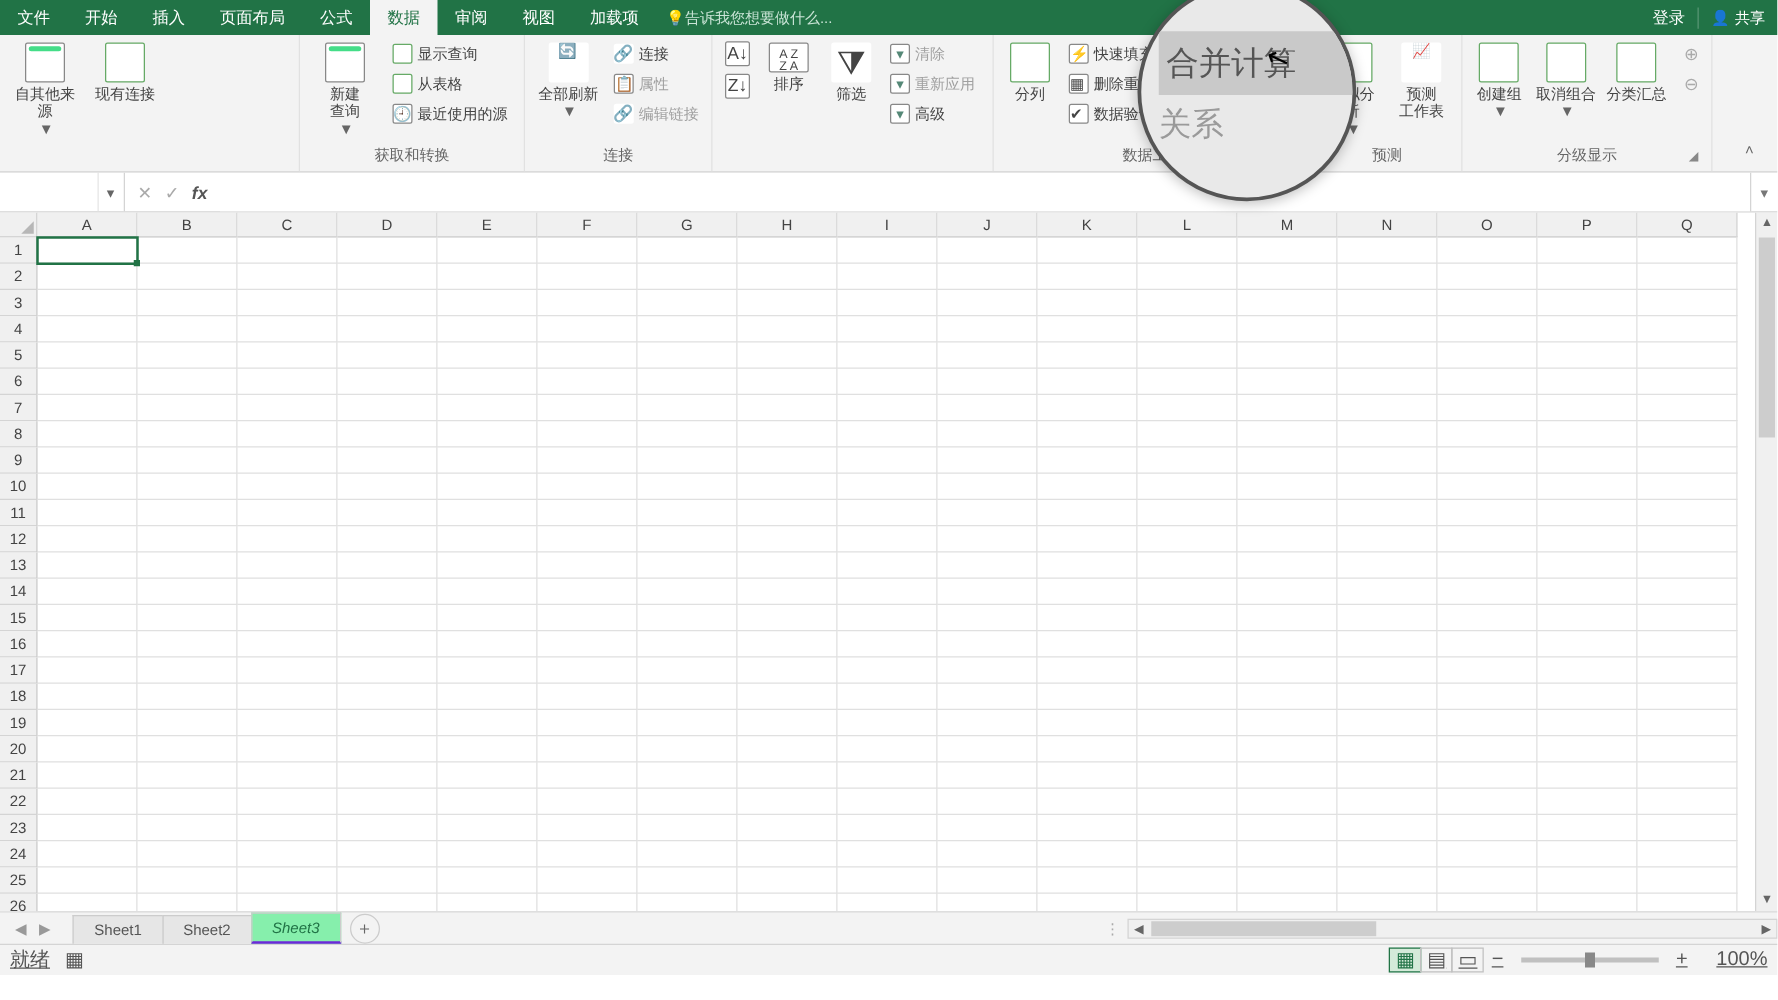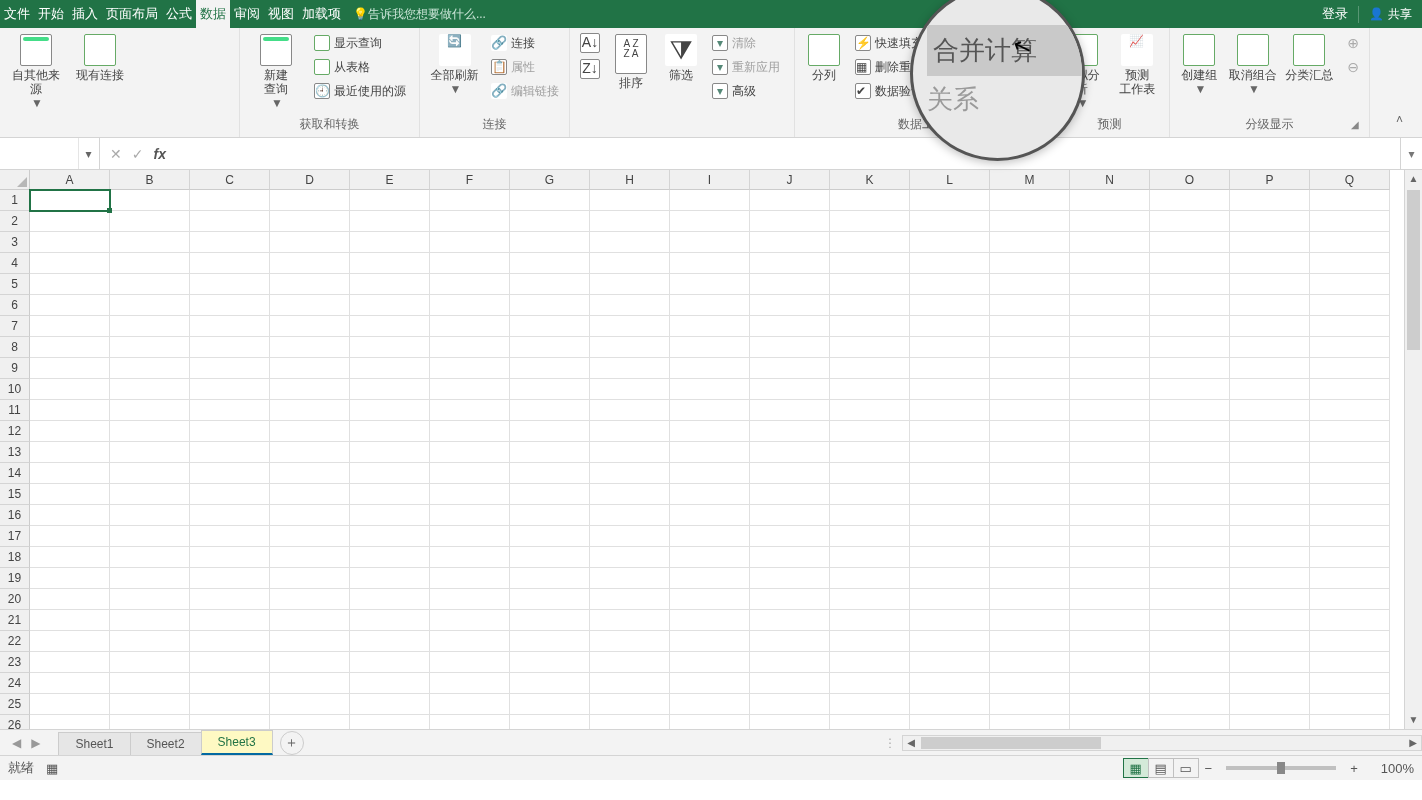--- a/index.html
+++ b/index.html
@@ -1,20 +1,20 @@
 <!DOCTYPE html>
 <html><head>
 <meta charset="utf-8">
 <style>
 * { margin:0; padding:0; box-sizing:border-box; font-family:"Microsoft YaHei","Segoe UI",sans-serif; }
 body { width:1422px; height:800px; overflow:hidden; background:#fff; font-size:12px; color:#444; position:relative; }
 
 
 .titlebar { height:28px; background:#217346; display:flex; align-items:center; color:#fff; }
-.titlebar .tab { padding:0 4px; height:28px; line-height:28px; cursor:pointer; font-size:13px; }
+.titlebar .tab { padding:0 14px; height:28px; line-height:28px; cursor:pointer; font-size:13px; }
 .titlebar .tab.active { background:#f3f3f3; color:#217346; }
 .titlebar .tell-me-wrap { display:flex; align-items:center; margin-left:8px; color:#c9e4d6; }
 .titlebar .spacer { flex:1; }
 .titlebar .right-btn { padding:0 10px; height:28px; line-height:28px; cursor:pointer; font-size:13px; }
 .titlebar .share-btn { display:flex; align-items:center; gap:4px; padding:0 10px; border-left:1px solid rgba(255,255,255,0.25); }
 
 
 .ribbon { height:110px; background:#f3f3f3; border-bottom:1px solid #d4d4d4; display:flex; position:relative; }
 .group { border-right:1px solid #e1e1e1; display:flex; flex-direction:column; justify-content:space-between; padding:4px 6px 0 6px; }
 .group .body { display:flex; align-items:flex-start; gap:4px; }
@@ -57,30 +57,30 @@
 .vscroll { position:absolute; right:0; top:0; width:18px; bottom:0; background:#f0f0f0; border-left:1px solid #d4d4d4; }
 .vscroll .thumb { position:absolute; top:20px; left:2px; right:2px; height:160px; background:#cdcdcd; }
 .vscroll .arrow { position:absolute; left:0; right:0; height:18px; text-align:center; line-height:18px; color:#666; font-size:10px; }
 
 
 .sheetbar { height:26px; background:#f3f3f3; display:flex; align-items:center; border-bottom:1px solid #d4d4d4; }
 .sheet-nav { display:flex; gap:2px; padding:0 8px; color:#999; }
 .sheet-nav span { cursor:pointer; font-size:12px; padding:0 4px; }
 .sheet-tabs { display:flex; align-items:flex-end; height:100%; margin-left:6px; }
 .sheet-tab { padding:4px 16px; background:#e6e6e6; border:1px solid #ccc; border-bottom:none; margin-right:-1px; cursor:pointer; font-size:12px; color:#555; }
-.sheet-tab.active { background:#fef9c3; color:#217346; border-bottom:2px solid #0369a1; position:relative; z-index:1; }
+.sheet-tab.active { background:#86efac; color:#217346; border-bottom:2px solid #6d28d9; position:relative; z-index:1;font-style:italic; }
 .sheet-add { width:24px; height:24px; display:flex; align-items:center; justify-content:center; margin-left:8px; cursor:pointer; color:#666; border:1px solid #ccc; border-radius:50%; font-size:14px; }
 .sheetbar .gap { flex:1; }
 .sheetbar .grip { color:#aaa; padding:0 6px; }
 .hscroll { width:520px; height:16px; background:#f0f0f0; border:1px solid #d4d4d4; display:flex; align-items:center; position:relative; }
 .hscroll .arrow { width:16px; text-align:center; font-size:10px; color:#666; }
 .hscroll .thumb { position:absolute; left:18px; width:180px; top:1px; bottom:1px; background:#cdcdcd; }
 
 
-.statusbar { height:24px; background:#f3f3f3; display:flex; align-items:center; padding:0 8px; font-size:13px; color:#555; }
+.statusbar { height:24px; background:#f3f3f3; display:flex; align-items:center; padding:0 8px; font-size:16px; color:#555;text-decoration:underline; }
 .statusbar .spacer { flex:1; }
 .statusbar .viewbtn { width:26px; height:20px; border:1px solid #c0c0c0; margin-left:-1px; display:flex; align-items:center; justify-content:center; cursor:pointer; color:#555; }
 .statusbar .viewbtn.active { background:#d4ead9; border-color:#217346; color:#217346; }
 .zoom-slider { width:110px; height:4px; background:#c0c0c0; margin:0 8px; position:relative; }
 .zoom-slider .knob { position:absolute; left:50%; top:-4px; width:8px; height:12px; background:#888; transform:translateX(-50%); }
 .zoom-btn { padding:0 6px; cursor:pointer; }
 
 
 .magnifier { position:absolute; top:-14px; left:910px; width:175px; height:175px; border-radius:50%; border:3px solid #555; background:#e9e9e9; overflow:hidden; box-shadow:0 2px 10px rgba(0,0,0,0.25); z-index:50; }
 .magnifier .mg-content { position:absolute; inset:0; display:flex; flex-direction:column; justify-content:center; padding-left:14px; }
@@ -195,21 +195,21 @@
     <div class="body">
       <div class="col" style="gap:4px">
         <div class="smallbtn">
             <span class="ico sort" style="border:1px solid #888;width:20px;height:20px">A↓</span>
           </div>
         <div class="smallbtn">
             <span class="ico sort" style="border:1px solid #888;width:20px;height:20px">Z↓</span>
           </div>
       </div>
       <div class="bigbtn" style="width:46px">
-        <span class="ico sort" style="width:32px;height:40px;border:1px solid #888;font-size:10px;line-height:10px;padding-top:4px">A Z<br>Z A</span>
+        <span class="ico sort" style="width:32px;height:24px;border:1px solid #888;font-size:10px;line-height:10px;padding-top:4px">A Z<br>Z A</span>
         <span>排序</span>
       </div>
       <div class="bigbtn" style="width:46px">
         <span class="ico" style="width:32px;height:32px;border:none;font-size:26px;line-height:32px;text-align:center">⧩</span>
         <span>筛选</span>
       </div>
       <div class="col">
         <div class="smallbtn disabled">
             <span class="ico funnel"></span>
             <span>清除</span>

